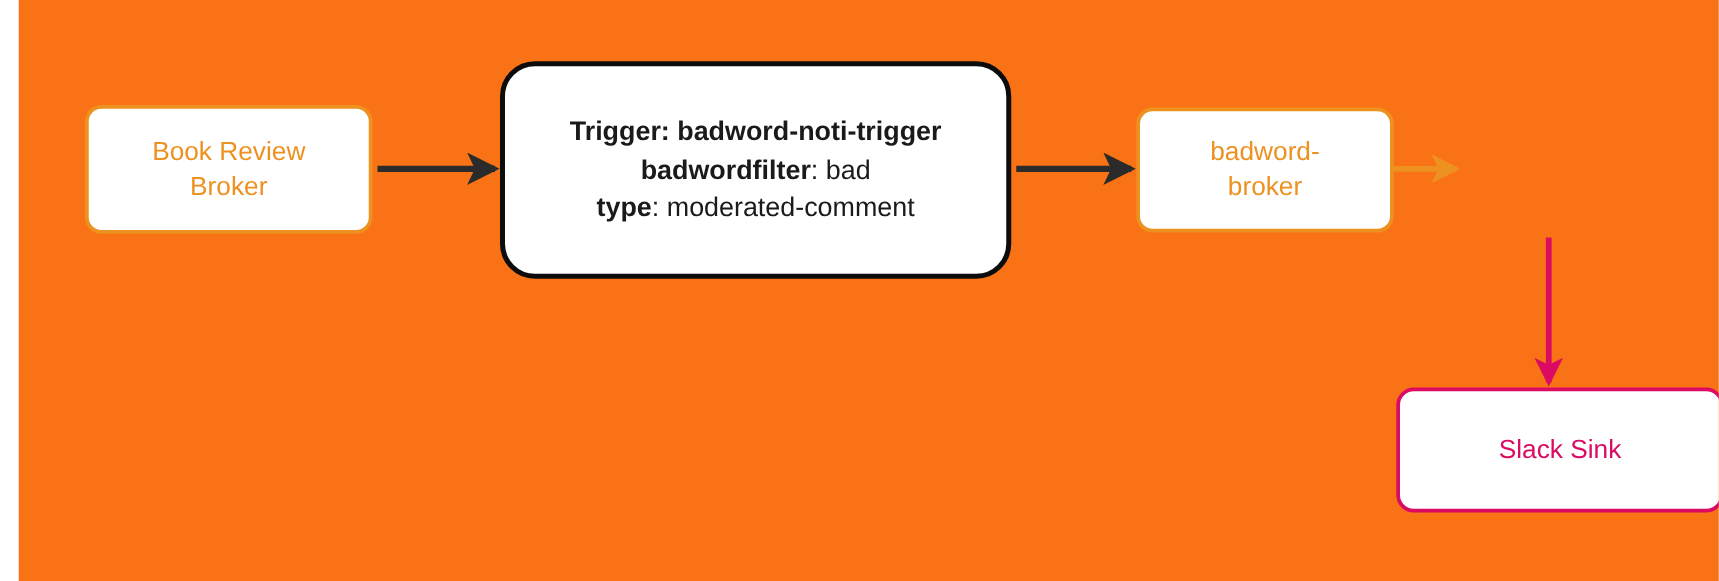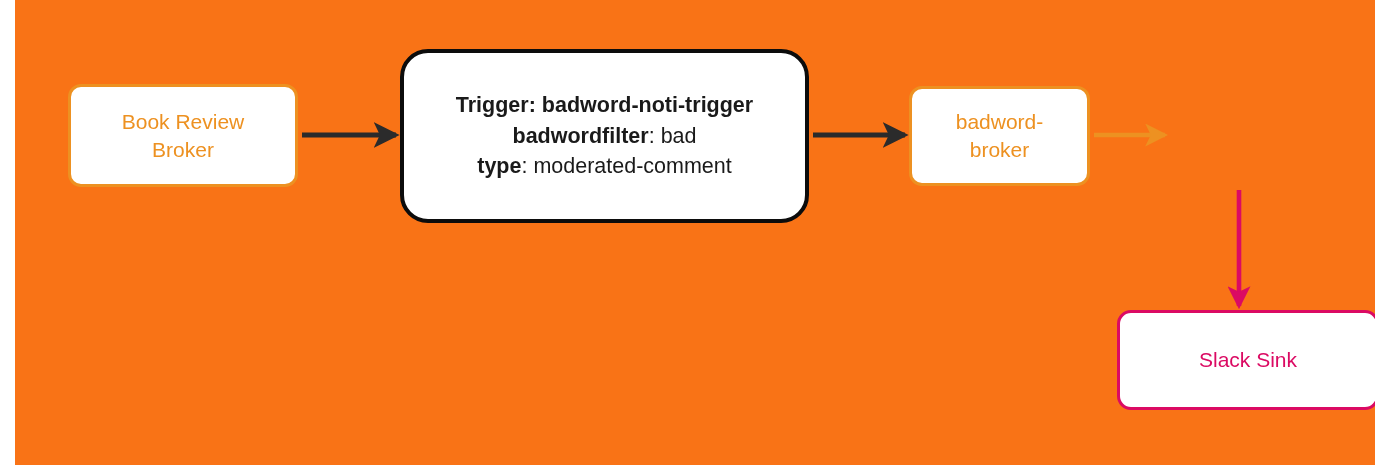--- a/index.html
+++ b/index.html
@@ -86,21 +86,21 @@
   .trigger-lines .v {
     font-weight: 400;
   }
   .trigger-lines .line.all-bold {
     font-weight: 700;
   }
 
   
   #node-book-review-broker { left: 53px;   top: 84px;  width: 230px; height: 103px; }
   #node-trigger            { left: 385px;  top: 49px;  width: 409px; height: 174px; }
-  #node-badword-broker     { left: 894px;  top: 86px;  width: 181px; height: 100px; }
+  #node-badword-broker     { left: 894px;  top: 86px;  width: 206px; height: 100px; }
   #node-pipe               { left: 1154px; top: 86px;  width: 140px; height: 100px; }
   #node-slack-sink         { left: 1102px; top: 310px; width: 262px; height: 100px; border-radius: 14px; }
 </style>
 </head>
 <body>
 
 <div id="canvas">
 
   <svg id="edge-layer" width="1375" height="465" viewBox="0 0 1375 465" xmlns="http://www.w3.org/2000/svg">
     <defs>

